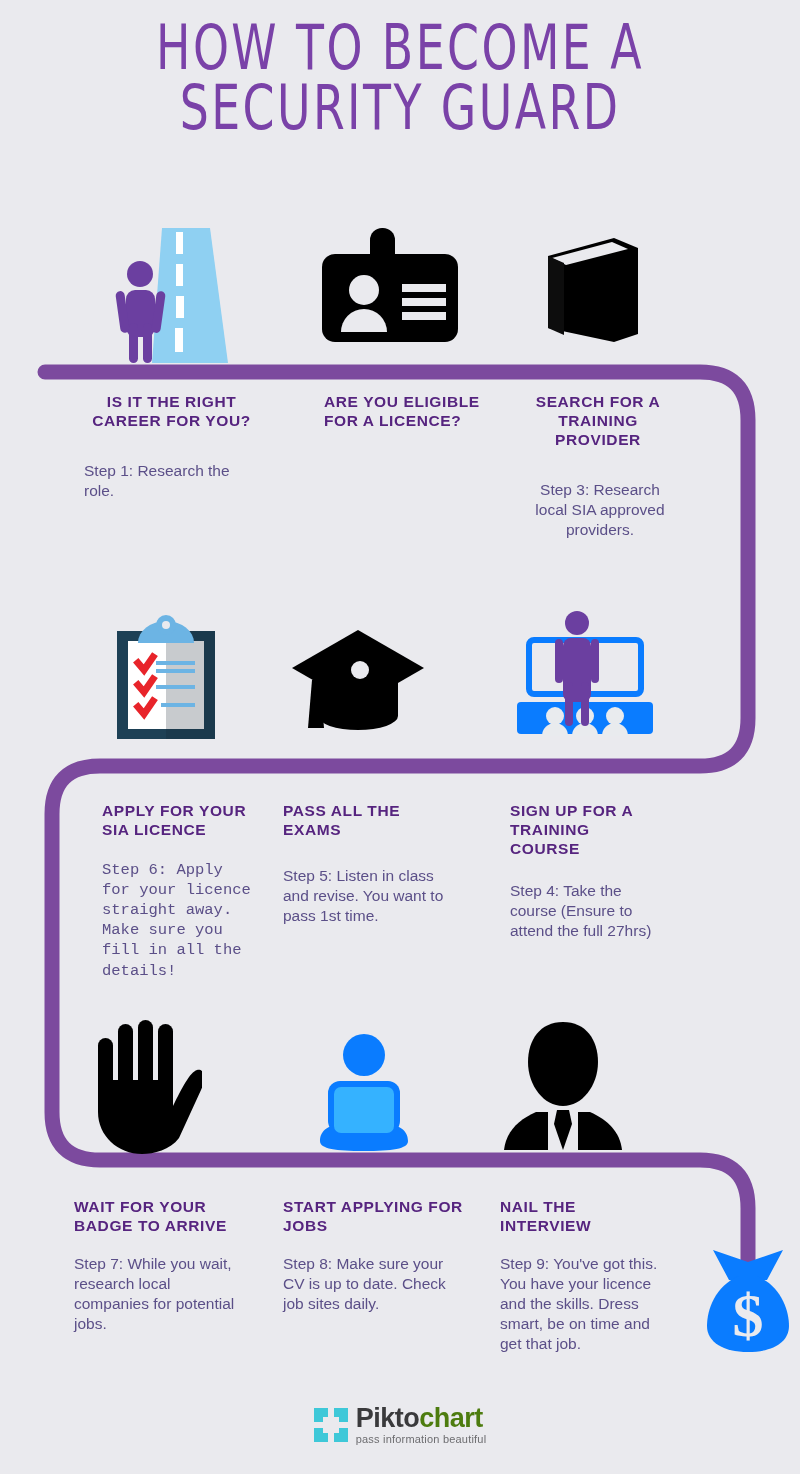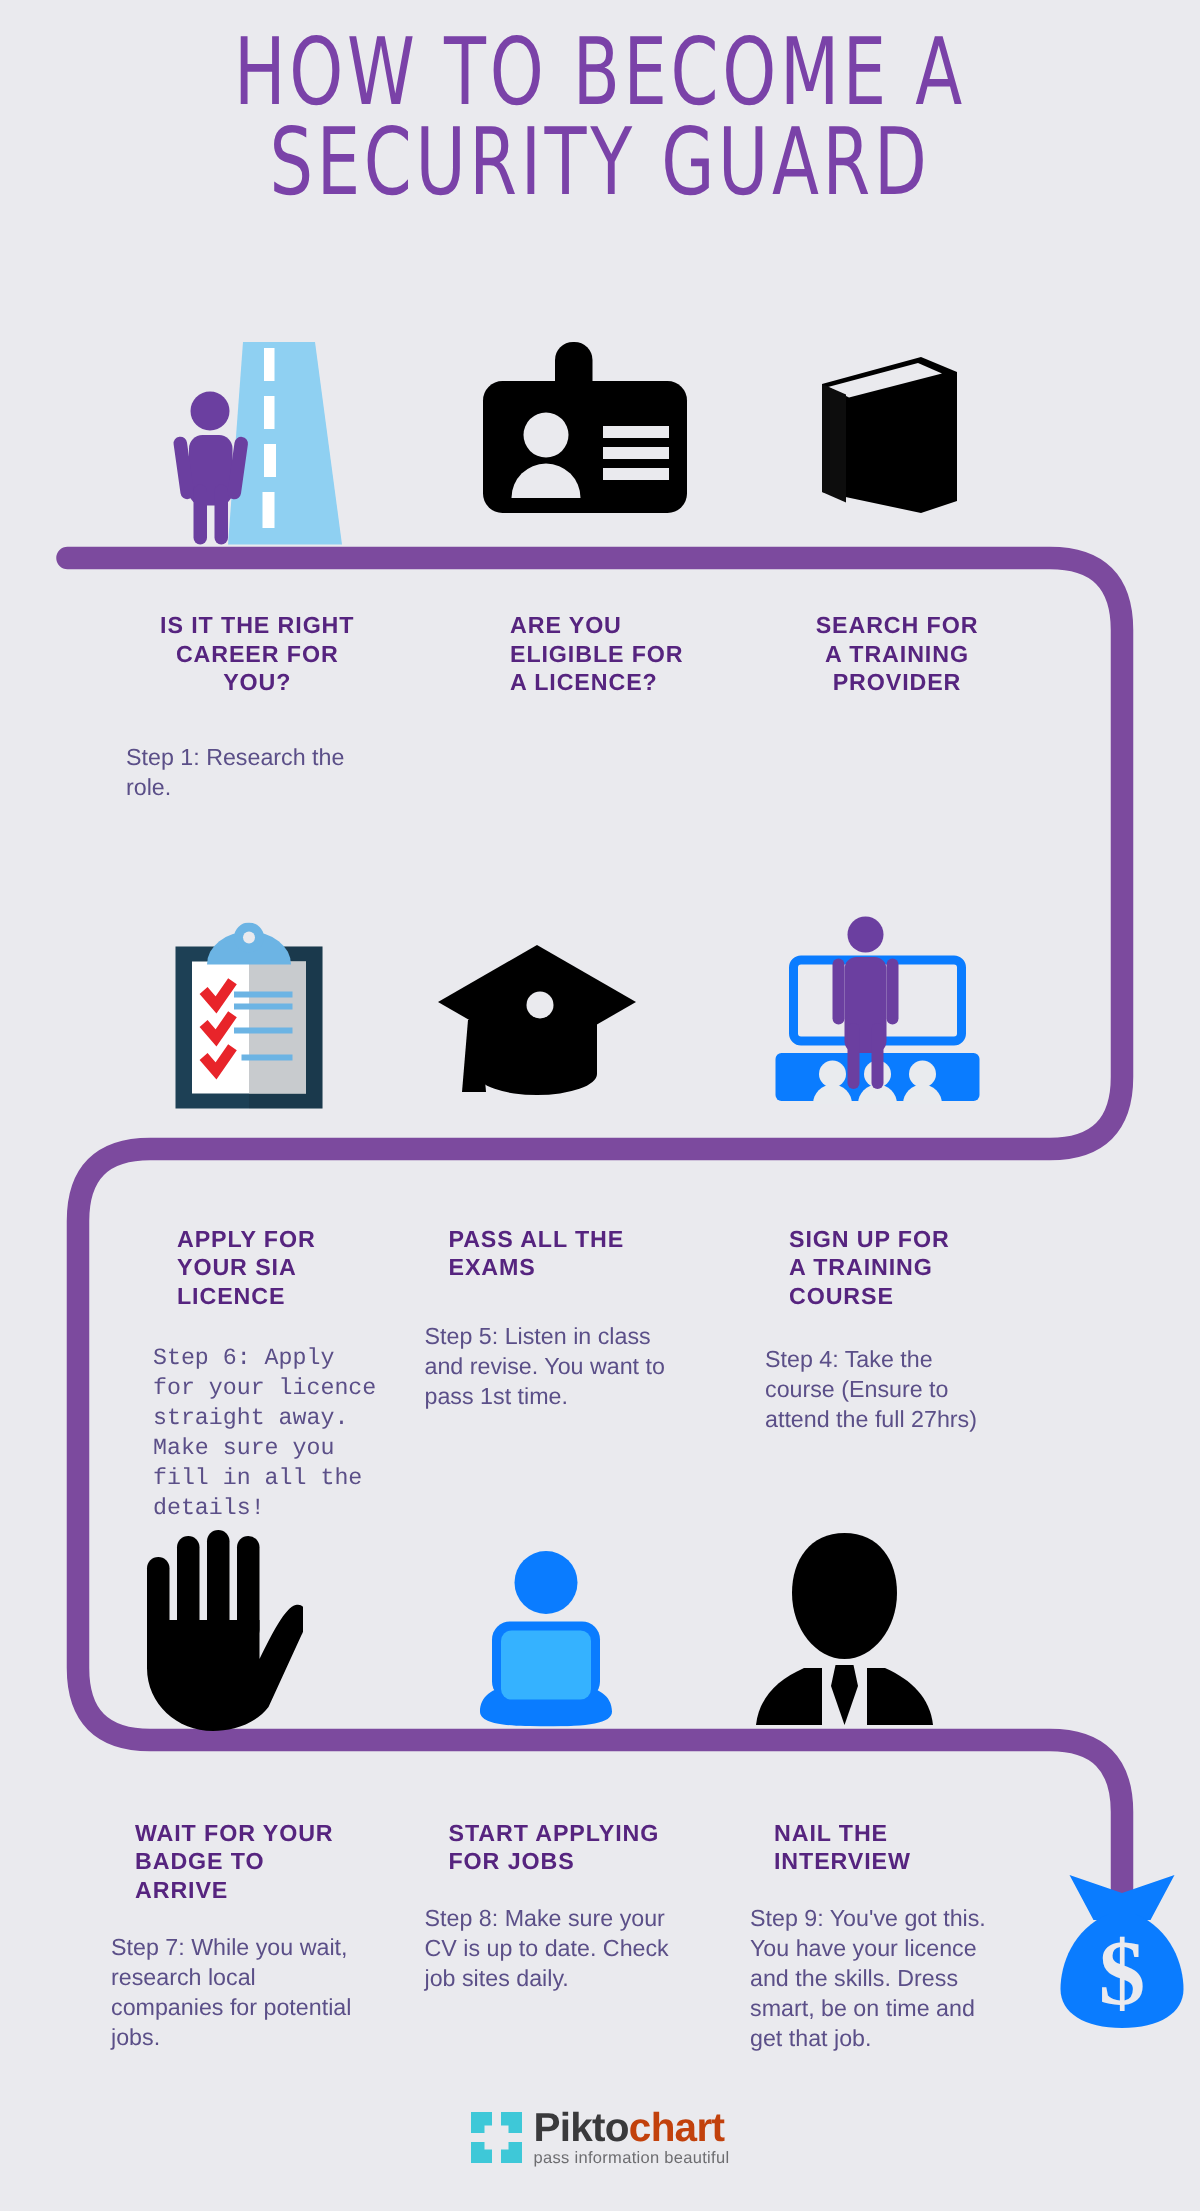--- a/index.html
+++ b/index.html
@@ -22,42 +22,42 @@
   }
   .title .l1,.title .l2{display:block;}
 
   
   .snake{position:absolute;left:0;top:0;width:800px;height:1474px;}
   .col{position:absolute;}
 
   .icon-wrap{position:absolute;}
 
   h3.head{
-    margin:16px;color:#56247f;
+    margin:0;color:#56247f;
     font-family:"Liberation Sans",sans-serif;
     font-weight:bold;font-size:15.5px;letter-spacing:0.6px;
     line-height:1.22;text-transform:uppercase;
   }
   h3.head.center{text-align:center;}
   p.body{
     margin:0;color:#5b4f88;
     font-family:"Liberation Sans",sans-serif;
     font-weight:normal;font-size:15.5px;line-height:1.30;
   }
 
   
   .footer{
     position:absolute;left:0;top:1405px;width:800px;
     display:flex;align-items:center;justify-content:center;gap:8px;
   }
   .pikto-mark{width:34px;height:34px;position:relative;}
   .pikto-mark i{position:absolute;display:block;background:#3ec8d8;}
   .pikto-word{line-height:1;}
   .pikto-word .w1{font-size:27px;font-weight:bold;color:#3a3a3c;letter-spacing:-0.5px;}
-  .pikto-word .w2{font-size:27px;font-weight:bold;color:#c2410c;letter-spacing:-0.5px;}
+  .pikto-word .w2{font-size:27px;font-weight:bold;color:#4d7c0f;letter-spacing:-0.5px;}
   .pikto-tag{display:block;font-size:11px;color:#6d6d70;letter-spacing:.2px;margin-top:2px;}
 </style>
 </head>
 <body>
 
 <div class="stage">
 
   <div class="title">
     <span class="l1">HOW TO BECOME A</span>
     <span class="l2">SECURITY GUARD</span>
@@ -109,20 +109,21 @@
 
   <div class="col" style="left:84px;top:393px;width:175px;">
     <h3 class="head center">IS IT THE RIGHT CAREER FOR YOU?</h3>
     <p class="body" style="margin-top:30px;">Step 1: Research the role.</p>
   </div>
   <div class="col" style="left:324px;top:393px;width:160px;">
     <h3 class="head">ARE YOU ELIGIBLE FOR A LICENCE?</h3>
   </div>
   <div class="col" style="left:523px;top:393px;width:150px;text-align:center;">
     <h3 class="head">SEARCH FOR A TRAINING PROVIDER</h3>
+    <p class="body" style="margin-top:30px;margin-left:4px;">Step 3: Research local SIA approved providers.</p>
   </div>
 
   <svg class="icon-wrap" style="left:112px;top:615px;" width="108" height="125" viewBox="0 0 108 125">
     <rect x="5" y="16" width="98" height="108" fill="#1d4055"></rect>
     <rect x="16" y="26" width="76" height="88" fill="#ffffff"></rect>
     <rect x="54" y="26" width="38" height="88" fill="#dfe3e6"></rect>
     <rect x="54" y="16" width="49" height="108" fill="#000" opacity="0.10"></rect>
     <path d="M26,28 a28,22 0 0 1 56,0 z" fill="#6cb4e4"></path>
     <circle cx="54" cy="10" r="10" fill="#6cb4e4"></circle>
     <circle cx="54" cy="10" r="4" fill="#eaeaee"></circle>

